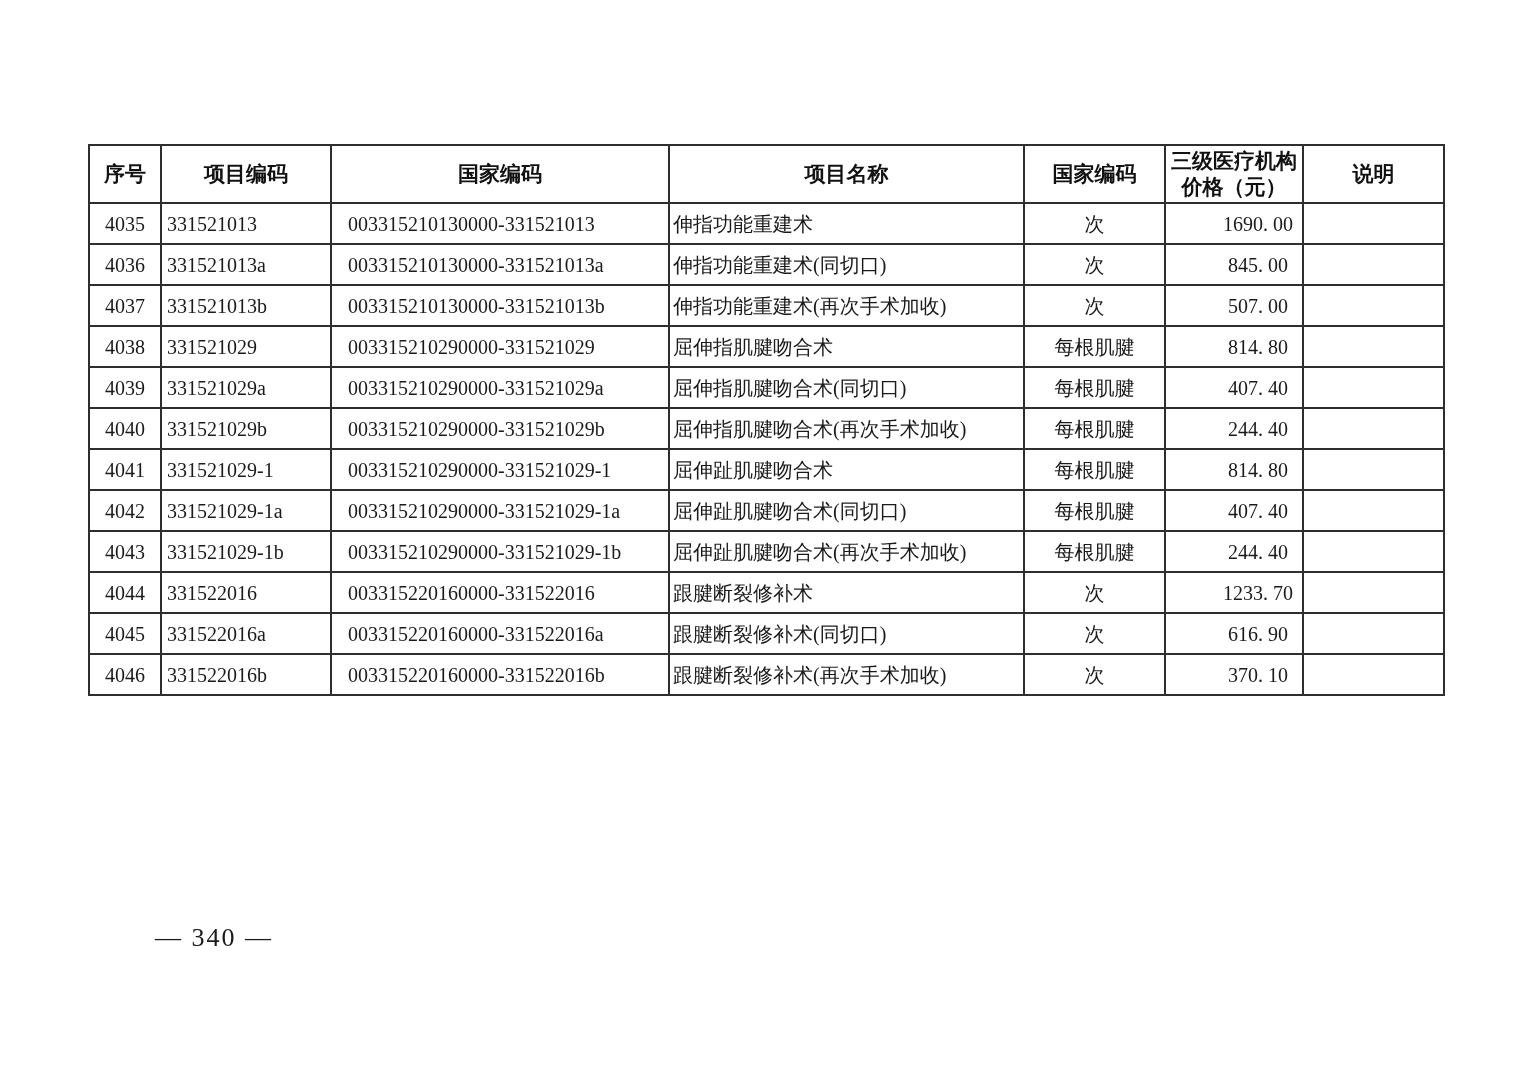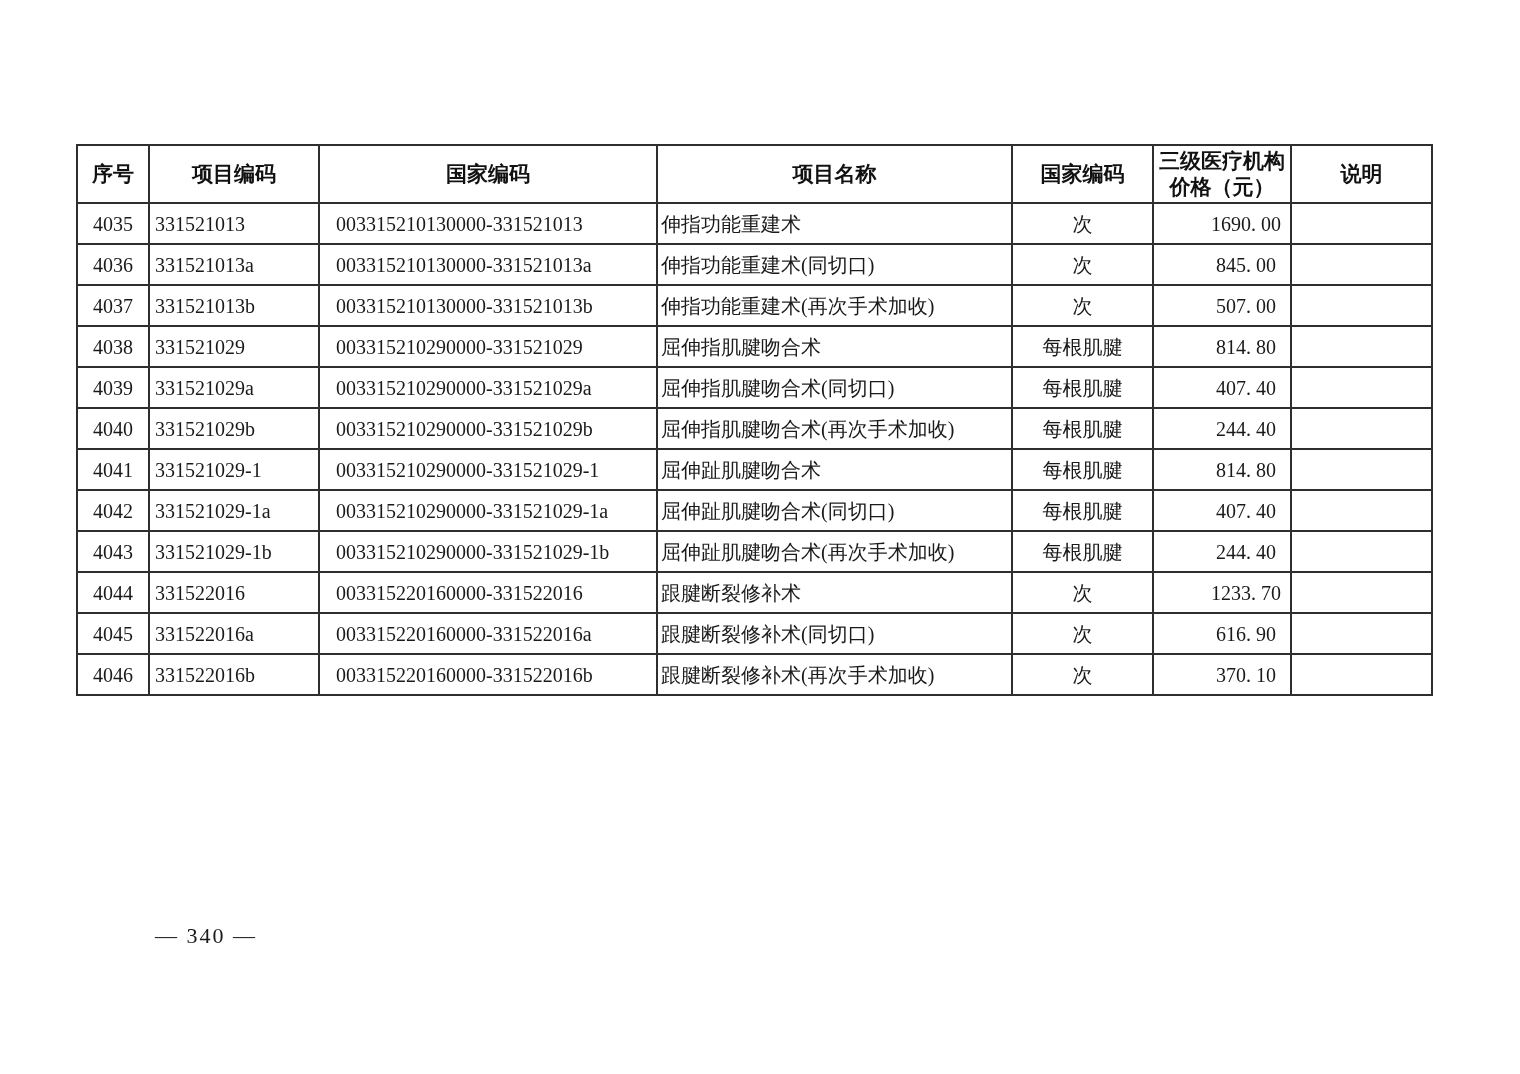--- a/index.html
+++ b/index.html
@@ -10,21 +10,21 @@
     color: #1a1a1a;
     overflow: hidden;
   }
   .page {
     position: relative;
     width: 1520px; height: 1074px;
     background: #ffffff;
   }
   table.price-table {
     position: absolute;
-    left: 76px; top: 144px;
+    left: 88px; top: 144px;
     width: 1355px;
     border-collapse: collapse;
     table-layout: fixed;
   }
   .price-table th, .price-table td {
     border: 2px solid #2e2e2e;
     overflow: hidden;
     vertical-align: middle;
   }
   .price-table thead tr { height: 58px; }
@@ -53,21 +53,21 @@
   td.cell-seq   { text-align: center; }
   td.cell-code  { text-align: left; padding-left: 5px; }
   td.cell-ncode { text-align: left; padding-left: 16px; }
   td.cell-name  { text-align: left; padding-left: 3px; }
   td.cell-unit  { text-align: center; }
   td.cell-price { text-align: center; padding-left: 48px; }
   td.cell-note  { text-align: center; }
   .page-number {
     position: absolute;
     left: 155px; top: 923px;
-    font-size: 22px;
+    font-size: 26px;
     letter-spacing: 2px;
     color: #1a1a1a;
     font-family: "Liberation Serif", serif;
   }
 </style>
 </head>
 <body>
 
 <div class="page">
 

